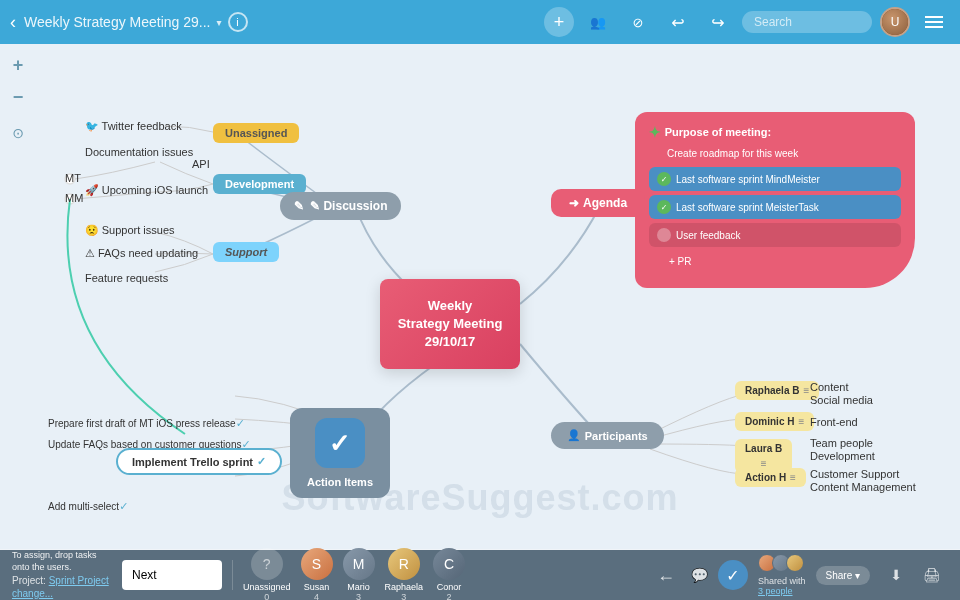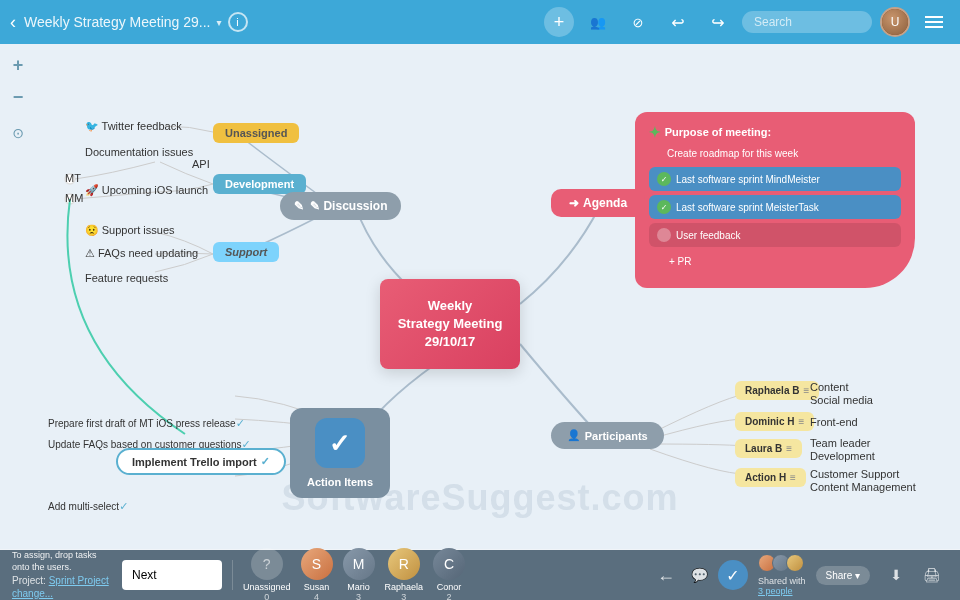--- a/index.html
+++ b/index.html
@@ -584,21 +584,21 @@
   <div class="action-leaf" style="left:48px;top:345px;">
     <span>Prepare first draft of MT iOS press release</span>
     <span class="check-mark">✓</span>
   </div>
   <div class="action-leaf" style="left:48px;top:366px;">
     <span>Update FAQs based on customer questions</span>
     <span class="check-mark">✓</span>
   </div>
 
   <div class="trello-btn">
-    <strong>Implement Trello import</strong>
+    <strong>Implement Trello sprint</strong>
     <span style="color:#5ab0d0;">✓</span>
   </div>
 
   <div class="action-leaf" style="left:48px;top:428px;">
     <span>Add multi-select</span>
     <span class="check-mark">✓</span>
   </div>
 
   <div class="branch-node node-participants">
     <span>👤</span>
@@ -611,25 +611,25 @@
   </div>
   <div class="leaf-node" style="left:810px;top:337px;">Content</div>
   <div class="leaf-node" style="left:810px;top:350px;">Social media</div>
 
   <div class="participant-tag" style="left:735px;top:368px;background:#f5e6a0;">
     <span>Dominic H</span>
     <span class="p-icon">≡</span>
   </div>
   <div class="leaf-node" style="left:810px;top:372px;">Front-end</div>
 
-  <div class="participant-tag" style="left:735px;top:395px;background:#f5e6a0;">
+  <div class="participant-tag" style="left:735px;top:395px;background:#f5e6a0;flex-direction:column;">
     <span>Laura B</span>
     <span class="p-icon">≡</span>
   </div>
-  <div class="leaf-node" style="left:810px;top:393px;">Team leader</div>
+  <div class="leaf-node" style="left:810px;top:393px;">Team people</div>
   <div class="leaf-node" style="left:810px;top:406px;">Development</div>
 
   <div class="participant-tag" style="left:735px;top:424px;background:#f5e6a0;">
     <span>Action H</span>
     <span class="p-icon">≡</span>
   </div>
   <div class="leaf-node" style="left:810px;top:424px;">Customer Support</div>
   <div class="leaf-node" style="left:810px;top:437px;">Content Management</div>
 
   <div class="watermark">SoftwareSuggest.com</div>

